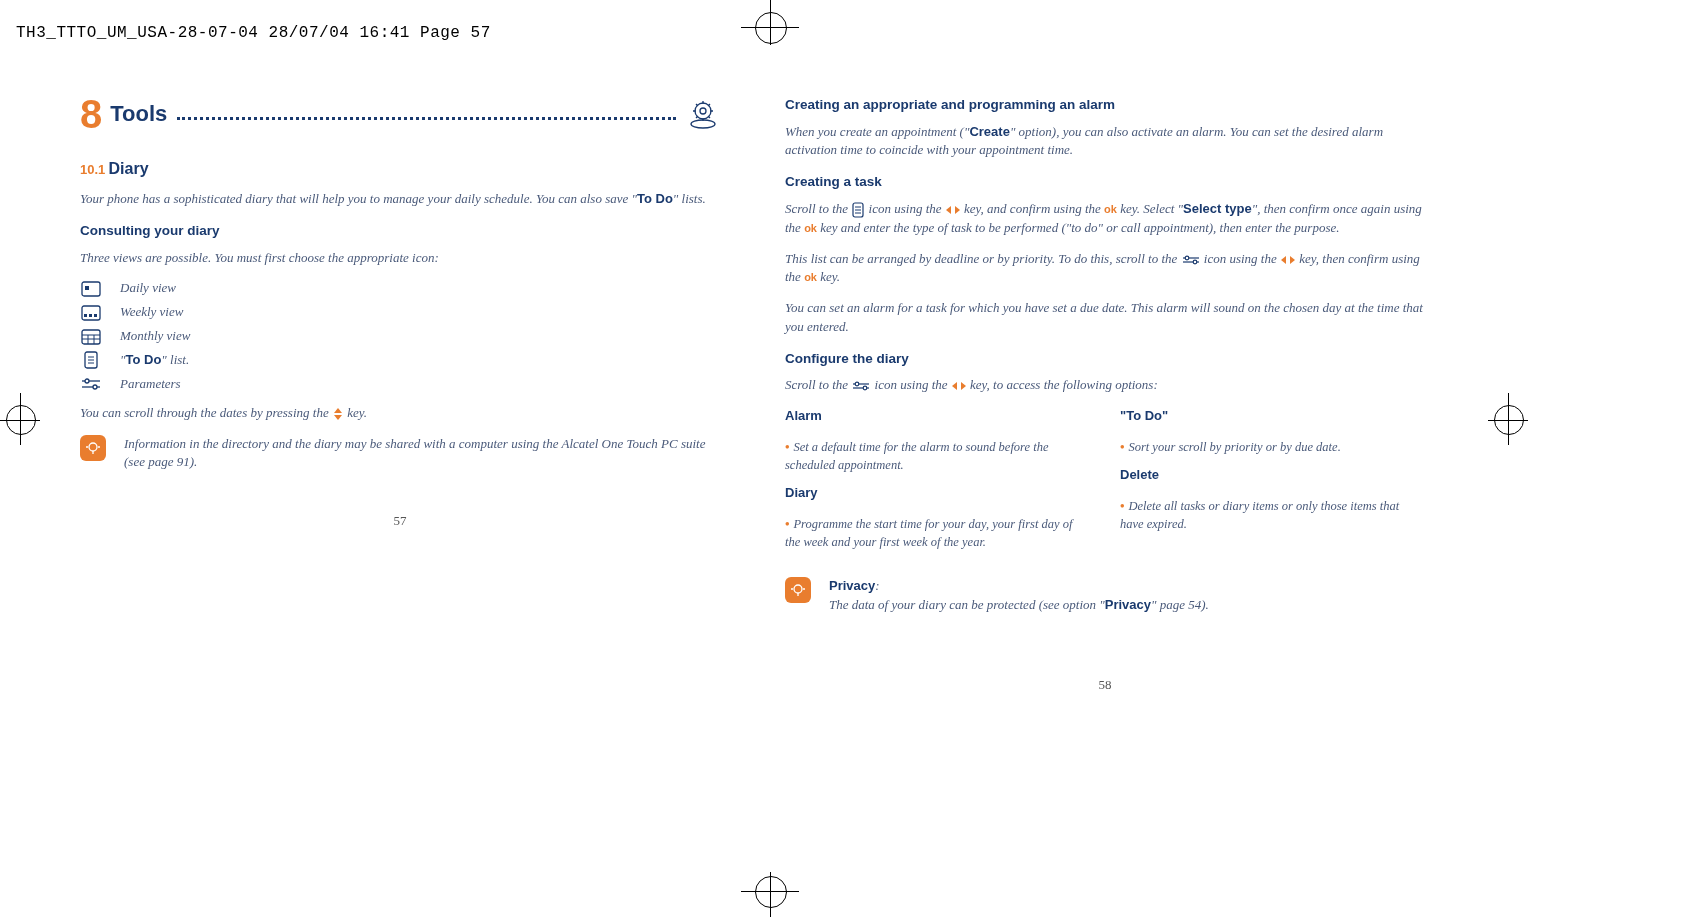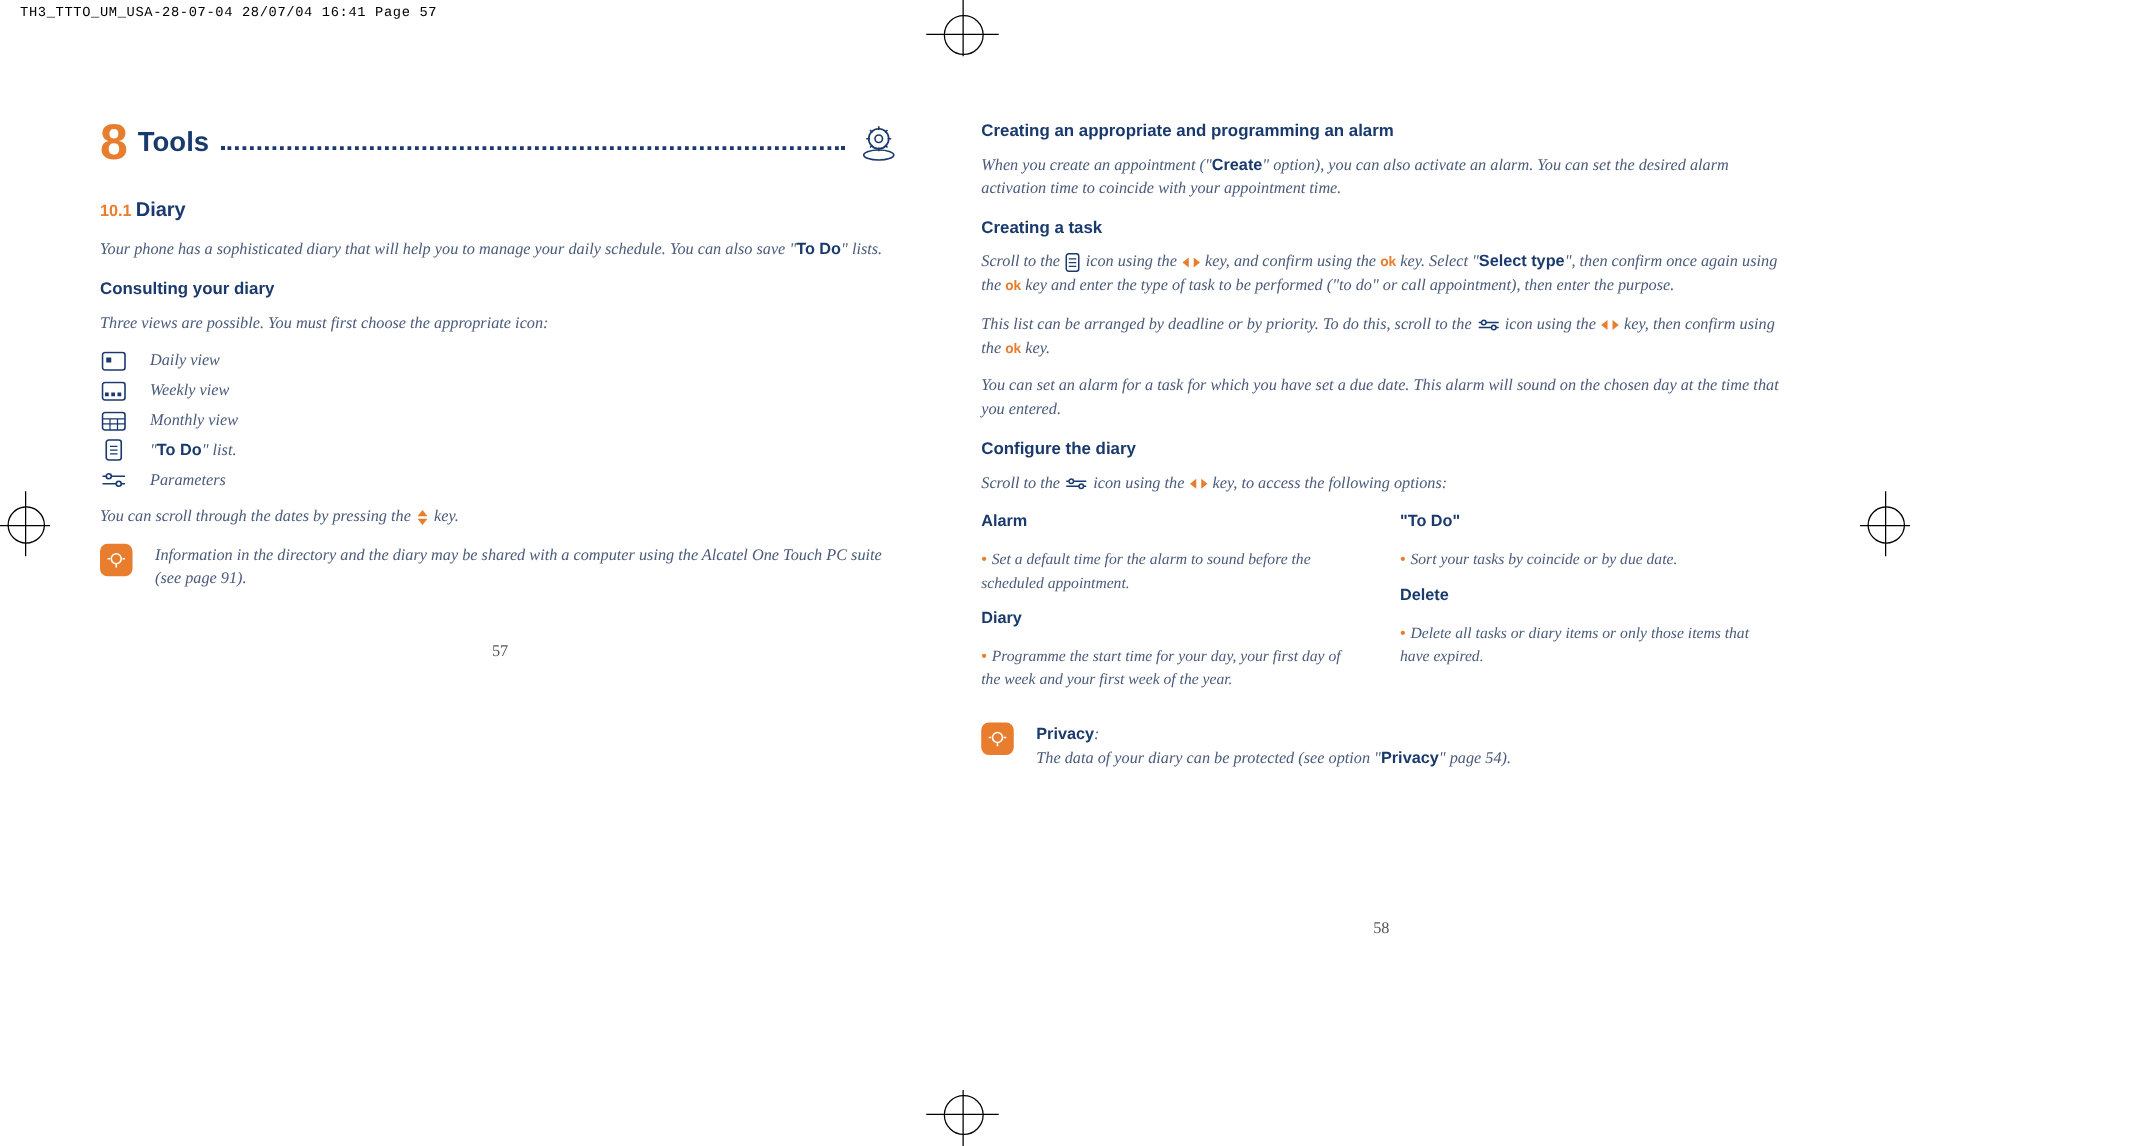--- a/index.html
+++ b/index.html
@@ -12,24 +12,24 @@
     font-size: 13px;
     line-height: 1.45;
   }
   .page {
     width: 1708px;
     height: 917px;
     position: relative;
   }
   .print-header {
     position: absolute;
-    top: 4px;
+    top: 22px;
     left: 16px;
     font-family: 'Courier New', monospace;
-    font-size: 11px;
+    font-size: 16px;
     color: #000;
     letter-spacing: 0.5px;
   }
   .crop-top {
     position: absolute;
     top: 0;
     left: 755px;
     width: 30px;
     height: 45px;
   }
@@ -450,21 +450,21 @@
             <div class="config-desc"><span class="bullet">•</span><span>Set a default time for the alarm to sound before the scheduled appointment.</span></div>
           </div>
           <div class="config-item">
             <div class="config-label">Diary</div>
             <div class="config-desc"><span class="bullet">•</span><span>Programme the start time for your day, your first day of the week and your first week of the year.</span></div>
           </div>
         </div>
         <div class="config-col">
           <div class="config-item">
             <div class="config-label">"To Do"</div>
-            <div class="config-desc"><span class="bullet">•</span><span>Sort your tasks by coincide or by due date.</span></div>
+            <div class="config-desc"><span class="bullet">•</span><span>Sort your scroll by priority or by due date.</span></div>
           </div>
           <div class="config-item">
             <div class="config-label">Delete</div>
             <div class="config-desc"><span class="bullet">•</span><span>Delete all tasks or diary items or only those items that have expired.</span></div>
           </div>
         </div>
       </div>
 
       <div class="info-box" style="margin-top:16px;">
         <div class="info-icon">
@@ -476,16 +476,16 @@
                 <line x1="13" y1="7" x2="15" y2="7"></line>
               </g>
             </svg>
         </div>
         <div class="info-text">
           <span class="bold-inline">Privacy</span>:<br>
           <span>The data of your diary can be protected (see option "</span><span class="bold-inline">Privacy</span><span>" page 54).</span>
         </div>
       </div>
 
-      <div class="pagenum" style="margin-top:118px;">58</div>
+      <div class="pagenum" style="margin-top:61px;">58</div>
     </div>
   </div>
 </div>
 
 </body></html>

